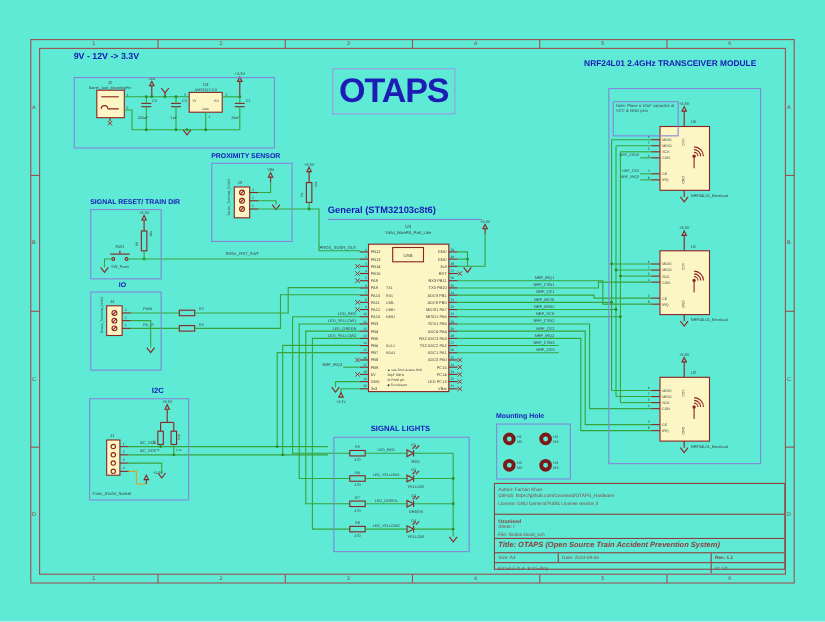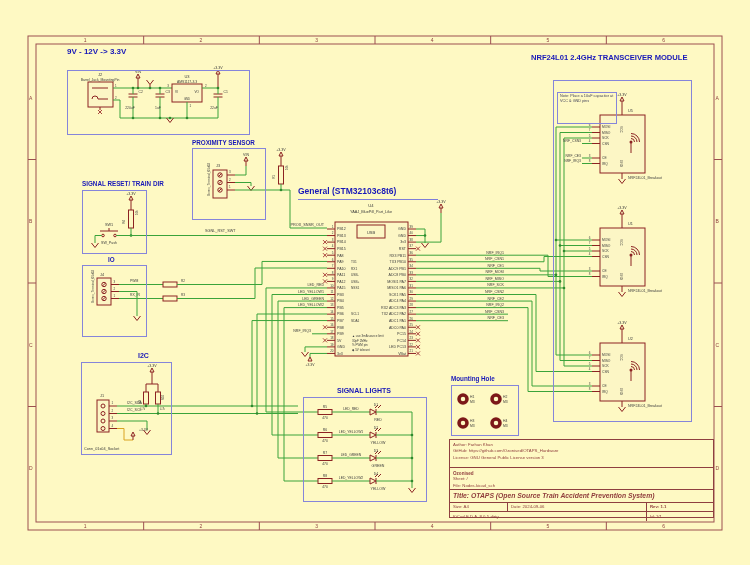--- a/index.html
+++ b/index.html
@@ -1,16 +1,16 @@
 <!DOCTYPE html>
 <html><head>
 <meta charset="utf-8">
 <style>
   html,body{margin:0;padding:0;background:#fff;}
-  .sheet{position:relative;width:750px;height:565px;background:#fef9c3;overflow:hidden;
+  .sheet{position:relative;width:750px;height:565px;background:#5eead4;overflow:hidden;
          font-family:"Liberation Sans","DejaVu Sans",sans-serif;}
   svg{position:absolute;left:0;top:0;}
   .w{fill:none;stroke:#3aa33a;stroke-width:1;}
   .wy{fill:none;stroke:#d9a420;stroke-width:1;}
   .sym{fill:none;stroke:#8c2222;stroke-width:1;}
   .symf{fill:#fcf6c5;stroke:#8c2222;stroke-width:1;}
   .frame{fill:none;stroke:#9c5050;stroke-width:1;}
   .j{fill:#2d8a2d;stroke:none;}
   .ncx{stroke:#a03030;stroke-width:0.9;fill:none;}
   .hole{fill:none;stroke:#7c1818;stroke-width:3.5;}
@@ -643,20 +643,21 @@
   <div class="stitle" style="left:192px;top:139px;font-size:6.3px">PROXIMITY SENSOR</div>
   <div class="stitle" style="left:82px;top:180px;font-size:6.3px">SIGNAL RESET/ TRAIN DIR</div>
   <div class="stitle" style="left:108px;top:256px;font-size:6.3px">IO</div>
   <div class="stitle" style="left:138px;top:352px;font-size:7px">I2C</div>
   <div class="stitle" style="left:303px;top:387px;width:122px;text-align:center;font-size:7px">SIGNAL LIGHTS</div>
   <div class="stitle" style="left:451px;top:375px;font-size:6.3px">Mounting Hole</div>
   <div class="stitle" style="left:298px;top:186px;font-size:8.5px">General (STM32103c8t6)</div>
   <div style="position:absolute;left:298px;top:199px;width:140px;border-top:1px solid #7d7dd8"></div>
   <div class="stitle" style="left:531px;top:53px;font-size:7.6px">NRF24L01 2.4GHz TRANSCEIVER MODULE</div>
 
+  <div class="logo">OTAPS</div>
   <div class="note">Note: Place a 10uF capacitor at VCC &amp; GND pins</div>
 
   <div class="tb">
     <div class="pad" style="height:24px">
       <div>Author: Farhan Khan</div>
       <div>GitHub: https://github.com/Ozonised/OTAPS_Hardware</div>
       <div>License: GNU General Public License version 3</div>
     </div>
     <div class="tbline pad bold" style="height:5px;font-size:4.6px">Ozonised</div>
     <div class="pad" style="height:11px;padding-top:0">

